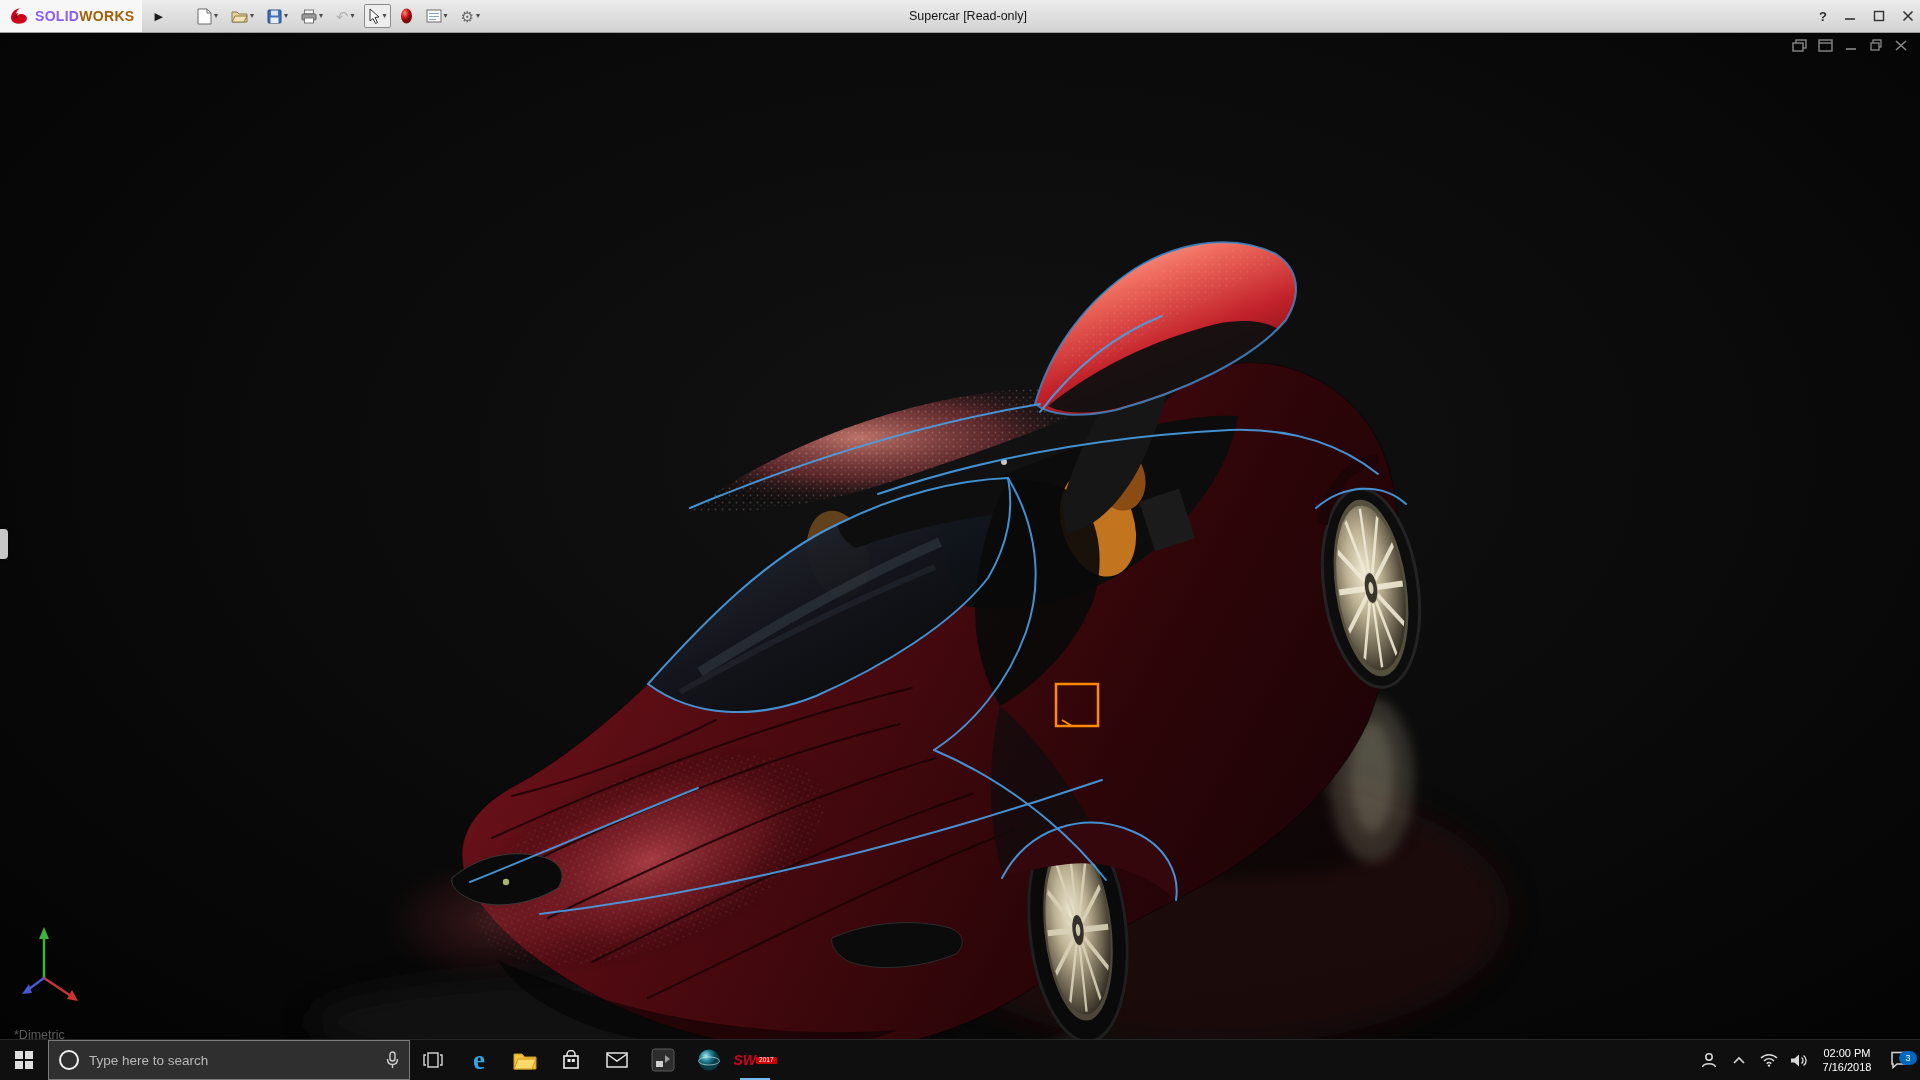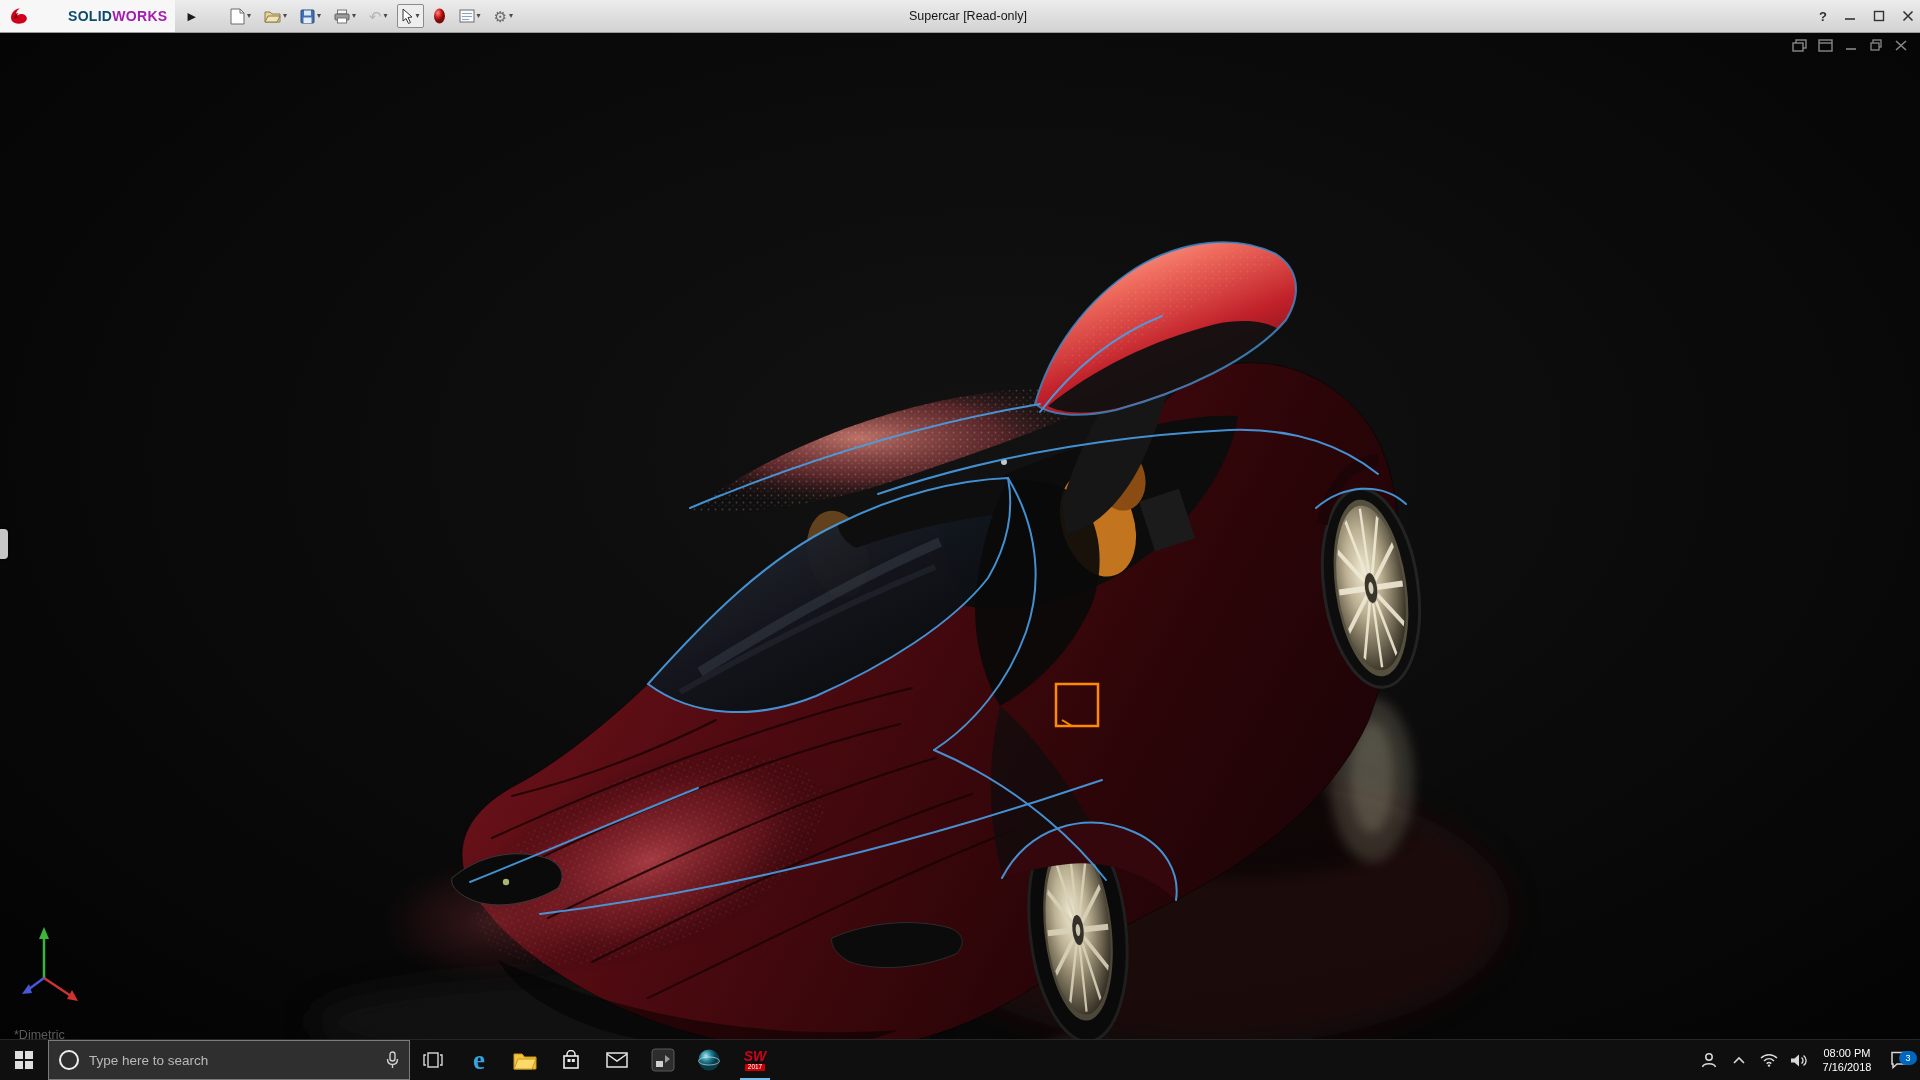--- a/index.html
+++ b/index.html
@@ -5,21 +5,21 @@
   html,body{margin:0;padding:0;width:1920px;height:1080px;overflow:hidden;background:#000;
     font-family:"Liberation Sans",sans-serif;-webkit-font-smoothing:antialiased;}
   #screen{position:relative;width:1920px;height:1080px;}
 
   
   #titlebar{position:absolute;top:0;left:0;right:0;height:32px;
     background:linear-gradient(#ececec,#d2d2d2);border-bottom:1px solid #9a9a9a;
     display:flex;align-items:center;z-index:30;}
   .logo{display:flex;align-items:center;gap:5px;padding:0 8px 0 8px;height:100%;background:#f7f7f7;}
   .brand{font-size:14px;font-weight:bold;letter-spacing:.3px;line-height:1;}
-  .brand .solid{color:#0c4a6e;margin-left:33px;} .brand .works{color:#a21caf;}
+  .brand .solid{color:#8b5cf6;} .brand .works{color:#a16207;}
   .playbtn{font-size:11px;color:#1a1a1a;margin:0 10px 0 6px;background:none;border:none;cursor:pointer;line-height:1;}
   .toolbar{display:flex;align-items:center;gap:5px;margin-left:14px;}
   .tbtn{display:flex;align-items:center;gap:2px;padding:3px 3px;border-radius:2px;border:1px solid transparent;}
   .tbtn.active{background:#eee;border:1px solid #8b8b8b;}
   .caret{font-size:8px;color:#4a4a4a;line-height:1;}
   .undo{font-size:15px;color:#b3b3b3;line-height:1;}
   .gear{font-size:15px;color:#6b6b6b;line-height:1;}
   .tb-title{position:absolute;left:16px;right:0;text-align:center;font-size:12.5px;color:#151515;pointer-events:none;}
   .tb-right{position:absolute;right:6px;top:0;height:32px;display:flex;align-items:center;gap:17px;}
   .help{font-size:13px;color:#2e2e2e;font-weight:bold;}
@@ -47,21 +47,21 @@
   .searchbox input{flex:1;background:transparent;border:none;outline:none;color:#cfcfcf;font-size:13.5px;
     font-family:"Liberation Sans",sans-serif;}
   .searchbox input::placeholder{color:#b9b9b9;}
   .tray{margin-left:auto;display:flex;align-items:center;gap:0;}
   .tray .tb-item{width:30px;}
   .clock{width:66px;display:flex;flex-direction:column;align-items:center;justify-content:center;
     color:#fff;font-size:11px;line-height:14px;}
   .action{width:40px;position:relative;display:flex;align-items:center;justify-content:center;}
   .badge{position:absolute;right:3px;bottom:4px;min-width:14px;height:14px;border-radius:7px;background:#0067c0;
     color:#fff;font-size:9px;display:flex;align-items:center;justify-content:center;padding:0 2px;}
-  .swtile{display:flex;flex-direction:column;align-items:center;line-height:1;}
+  .swtile{display:flex;align-items:center;line-height:1;}
   .swtile .sw{color:#d0021b;font-weight:bold;font-style:italic;font-size:14px;}
   .swtile .yr{background:#c00;color:#fff;font-size:6.5px;padding:0 3px;margin-top:1px;border-radius:1px;}
   .edge-e{color:#35a3e0;font-size:27px;font-weight:bold;line-height:1;font-family:"Liberation Serif",serif;}
 </style>
 </head>
 <body>
 
 <div id="screen">
 
   <header id="titlebar">
@@ -486,21 +486,21 @@
           <circle cx="9" cy="12.6" r="1.2" fill="#d8d8d8"></circle>
         </svg>
       </div>
       <div class="tb-item">
         <svg width="18" height="15" viewBox="0 0 18 15">
           <path d="M1,5.5 h3.5 L9,1.5 v12 L4.5,9.5 H1 Z" fill="#d8d8d8"></path>
           <path d="M11.5,4.5 C13.5,6 13.5,9 11.5,10.5 M13.5,2.5 C17,5 17,10 13.5,12.5" fill="none" stroke="#d8d8d8" stroke-width="1.4"></path>
         </svg>
       </div>
       <div class="clock">
-        <span>08:00 PM</span>
+        <span>02:00 PM</span>
         <span>7/16/2018</span>
       </div>
       <div class="action">
         <svg width="20" height="18" viewBox="0 0 20 18">
           <path d="M2,1.5 H18 V13 H7 L3,16.5 V13 H2 Z" fill="none" stroke="#d8d8d8" stroke-width="1.5"></path>
         </svg>
         <span class="badge">3</span>
       </div>
     </div>
   </footer>

